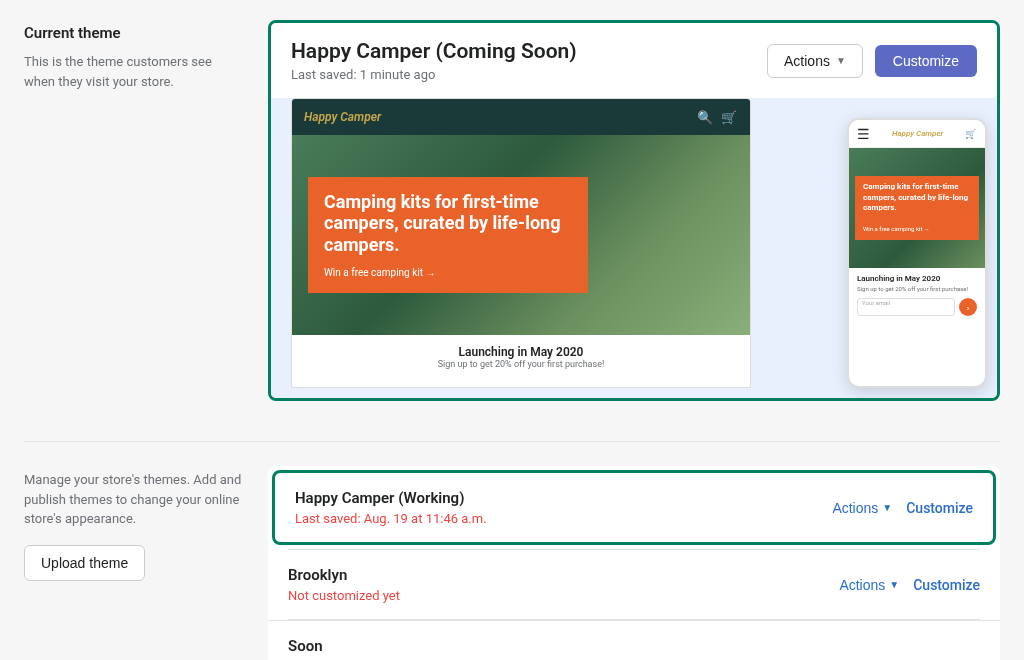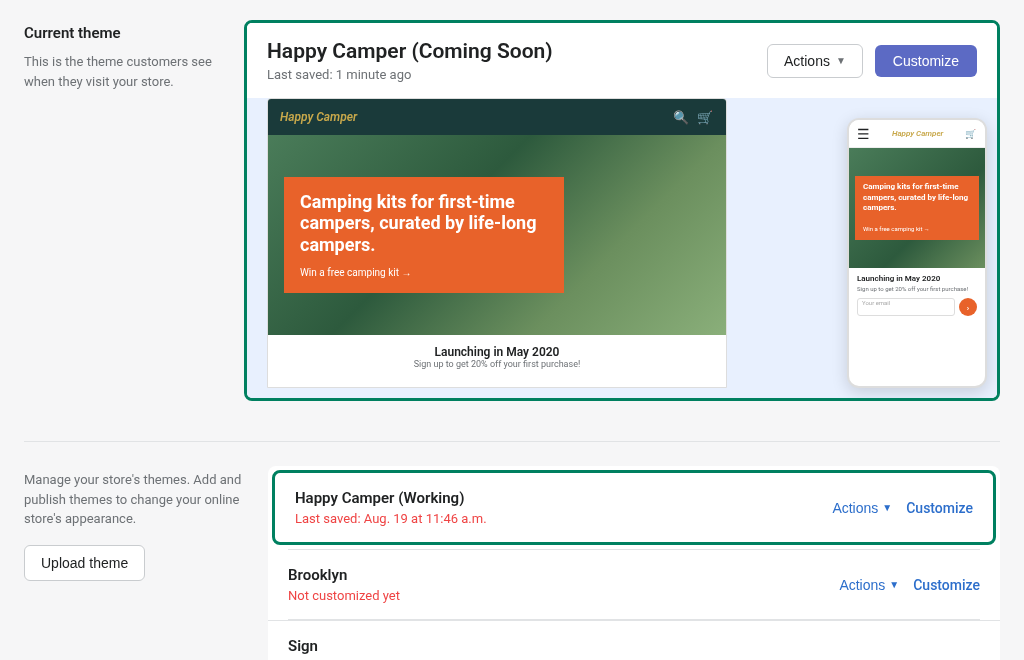--- a/index.html
+++ b/index.html
@@ -14,20 +14,21 @@
       min-height: 660px;
       background: #f6f6f7;
       display: flex;
       flex-direction: column;
       padding: 20px 24px;
     }
 
     
     .section-top {
       display: flex;
+      gap: 24px;
       margin-bottom: 32px;
     }
     .sidebar-info {
       width: 220px;
       flex-shrink: 0;
       padding-top: 4px;
     }
     .sidebar-info h2 {
       font-size: 15px;
       font-weight: 600;
@@ -488,18 +489,18 @@
               <span style="font-size:10px;">▼</span>
             </button>
             <a class="btn-customize-link">Customize</a>
           </div>
         </div>
       </div>
 
       <div class="item-divider"></div>
 
       <div class="partial-item">
-        <div class="library-item-title">Sign</div>
+        <div class="library-item-title">Soon</div>
       </div>
     </div>
   </div>
 
 </div>
 
 </body></html>

